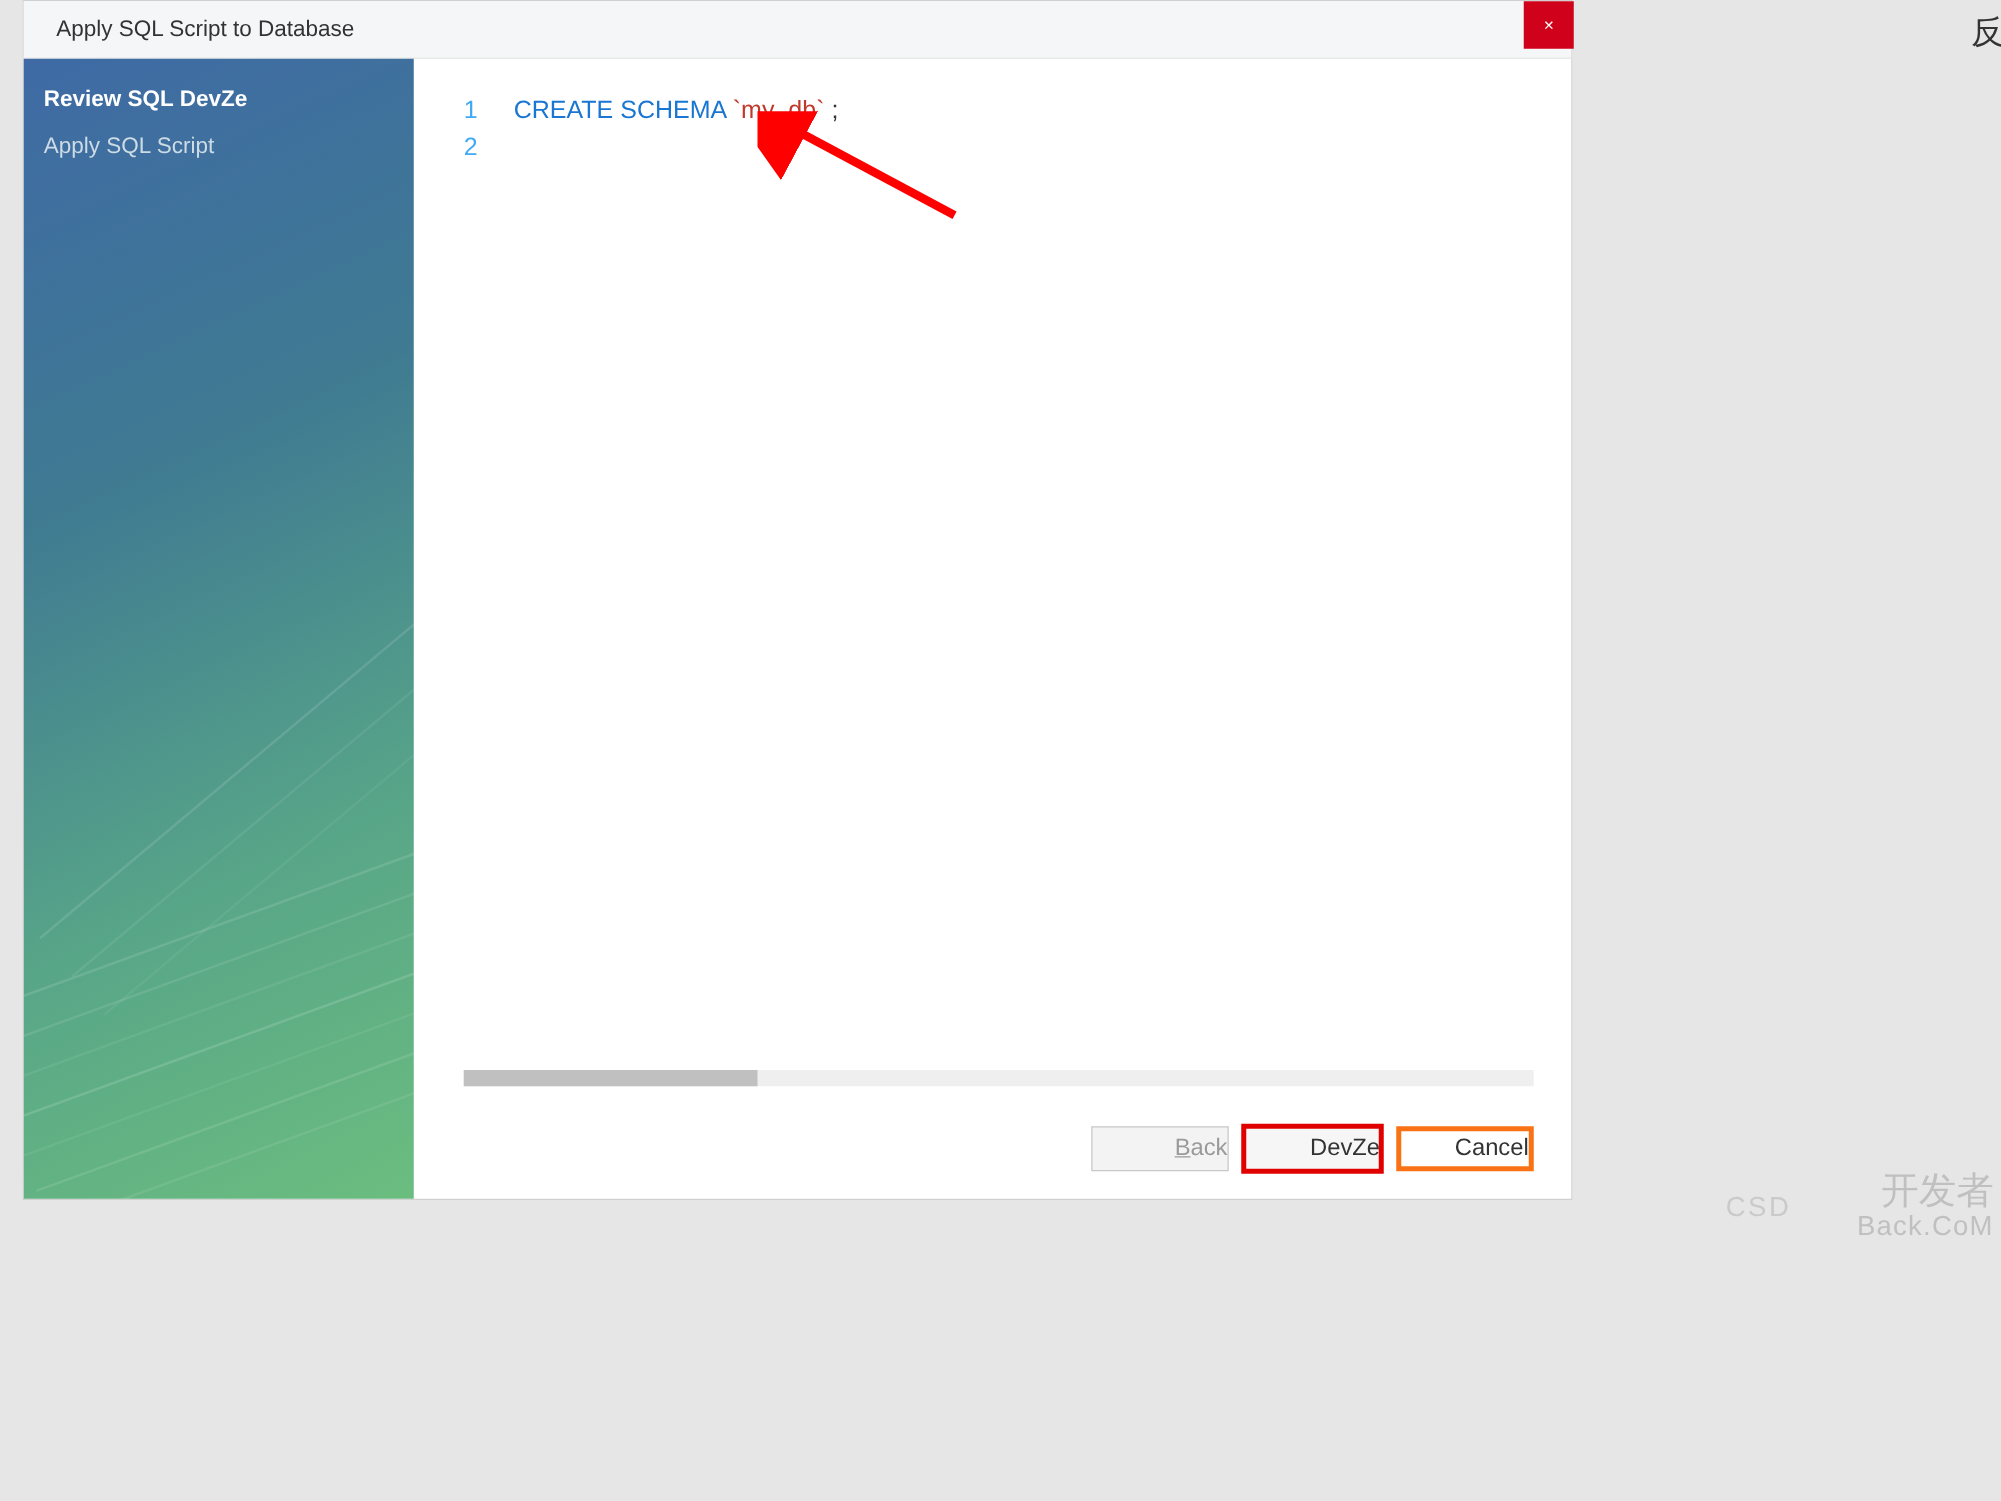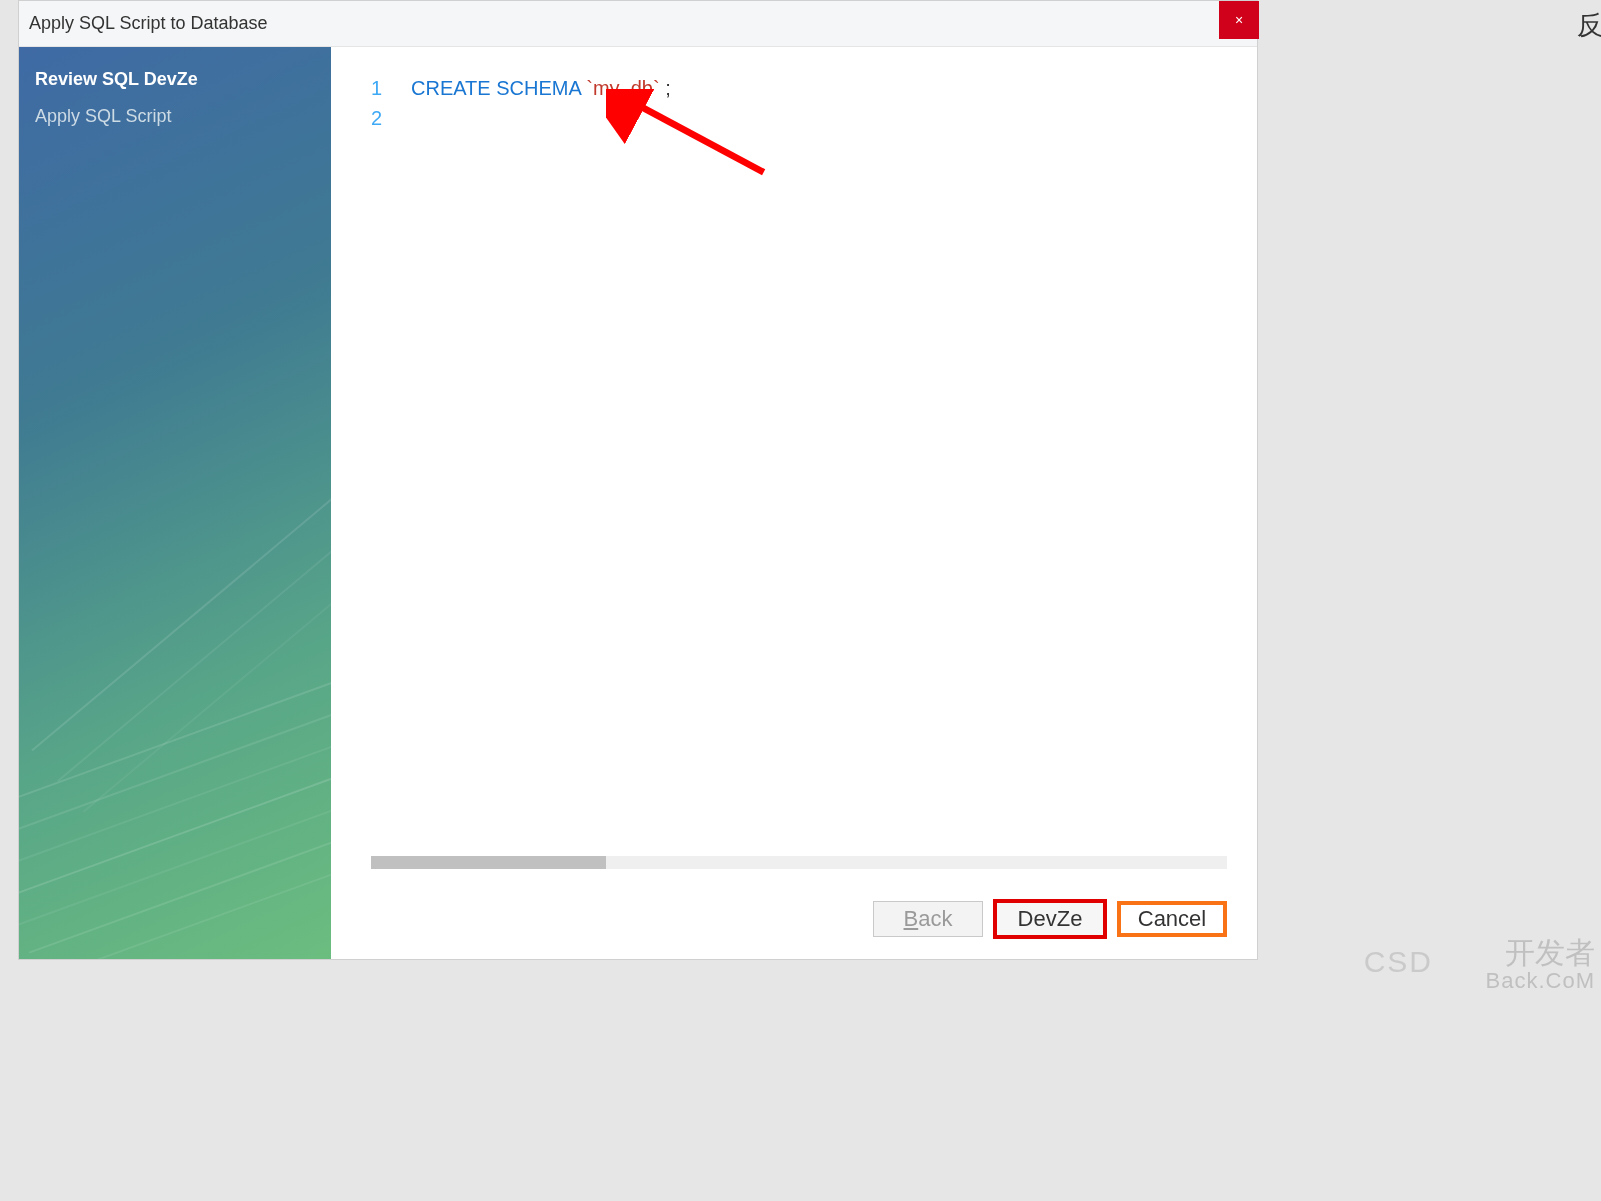--- a/index.html
+++ b/index.html
@@ -31,20 +31,21 @@
       background: #f5f6f7;
       border-bottom: 1px solid #e5e5e5;
       display: flex;
       align-items: center;
       padding-left: 10px;
       position: relative;
     }
     .titlebar-title {
       font-size: 18px;
       color: #333;
+      margin-left: 16px;
     }
     .close-btn {
       position: absolute;
       right: -2px;
       top: 0;
       width: 40px;
       height: 38px;
       background: #d0021b;
       color: #fff;
       display: flex;
@@ -165,26 +166,26 @@
     }
     .button-row {
       display: flex;
       justify-content: flex-end;
       gap: 12px;
       padding: 32px 0 12px 0;
     }
     .btn {
       min-width: 110px;
       height: 36px;
-      font-size: 22px;
+      font-size: 19px;
       background: #f6f6f6;
       border: 1px solid #c9c9c9;
       color: #333;
       cursor: pointer;
-      display:flex;align-items:center;justify-content:center;
+      display:flex;align-items:center;justify-content:flex-end;
     }
     .btn.disabled {
       color: #9a9a9a;
       background: #f3f3f3;
       cursor: default;
     }
     .btn.primary-highlight {
       outline: 4px solid #e10000;
       outline-offset: -2px;
     }
@@ -218,21 +219,21 @@
       right: -2px;
       top: 8px;
       font-size: 26px;
       color: #333;
       font-family: "Microsoft YaHei", sans-serif;
     }
     .fade-csd {
       position: absolute;
       right: 168px;
       bottom: 222px;
-      font-size: 30px;
+      font-size: 22px;
       color: rgba(120,120,120,0.25);
       letter-spacing: 2px;
       pointer-events: none;
       margin-left: 12px;
     }
   </style>
 </head>
 <body>
 
 <div class="partial-text">反</div>

